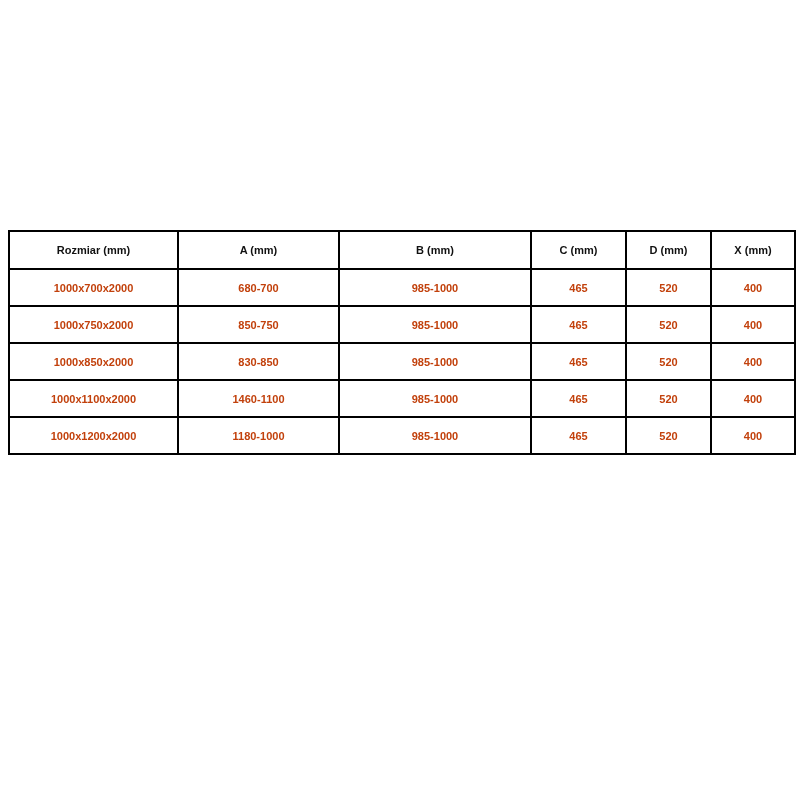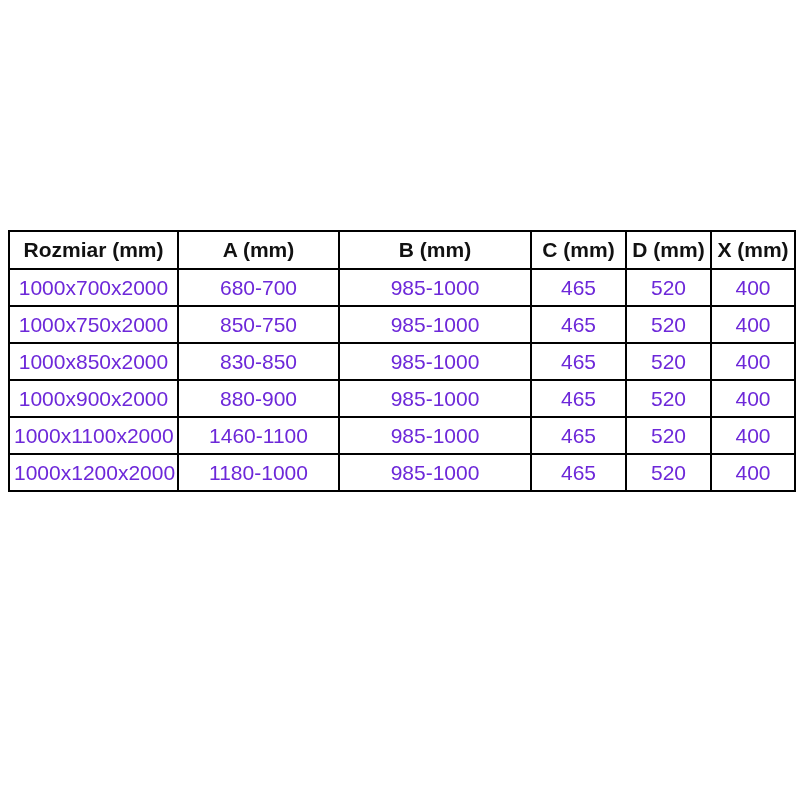--- a/index.html
+++ b/index.html
@@ -24,33 +24,33 @@
     border-collapse: collapse;
     width: 100%;
     table-layout: fixed;
   }
   table.spec th,
   table.spec td {
     border: 2px solid #000000;
     text-align: center;
     vertical-align: middle;
     padding: 0 4px;
-    font-size: 21px;
+    font-size: 11px;
     height: 35px;
     overflow: hidden;
     white-space: nowrap;
   }
   table.spec th {
     font-weight: bold;
     height: 36px;
     color: #111111;
   }
   table.spec td {
-    font-weight: normal;
-    color: #6d28d9;
+    font-weight: bold;
+    color: #c2410c;
     border-radius: 12px;
   }
   col.c0 { width: 169px; }
   col.c1 { width: 161px; }
   col.c2 { width: 192px; }
   col.c3 { width: 95px; }
   col.c4 { width: 85px; }
   col.c5 { width: 84px; }
 </style>
 </head>
@@ -95,28 +95,20 @@
         </tr>
         <tr>
           <td>1000x850x2000</td>
           <td>830-850</td>
           <td>985-1000</td>
           <td>465</td>
           <td>520</td>
           <td>400</td>
         </tr>
         <tr>
-          <td>1000x900x2000</td>
-          <td>880-900</td>
-          <td>985-1000</td>
-          <td>465</td>
-          <td>520</td>
-          <td>400</td>
-        </tr>
-        <tr>
           <td>1000x1100x2000</td>
           <td>1460-1100</td>
           <td>985-1000</td>
           <td>465</td>
           <td>520</td>
           <td>400</td>
         </tr>
         <tr>
           <td>1000x1200x2000</td>
           <td>1180-1000</td>

